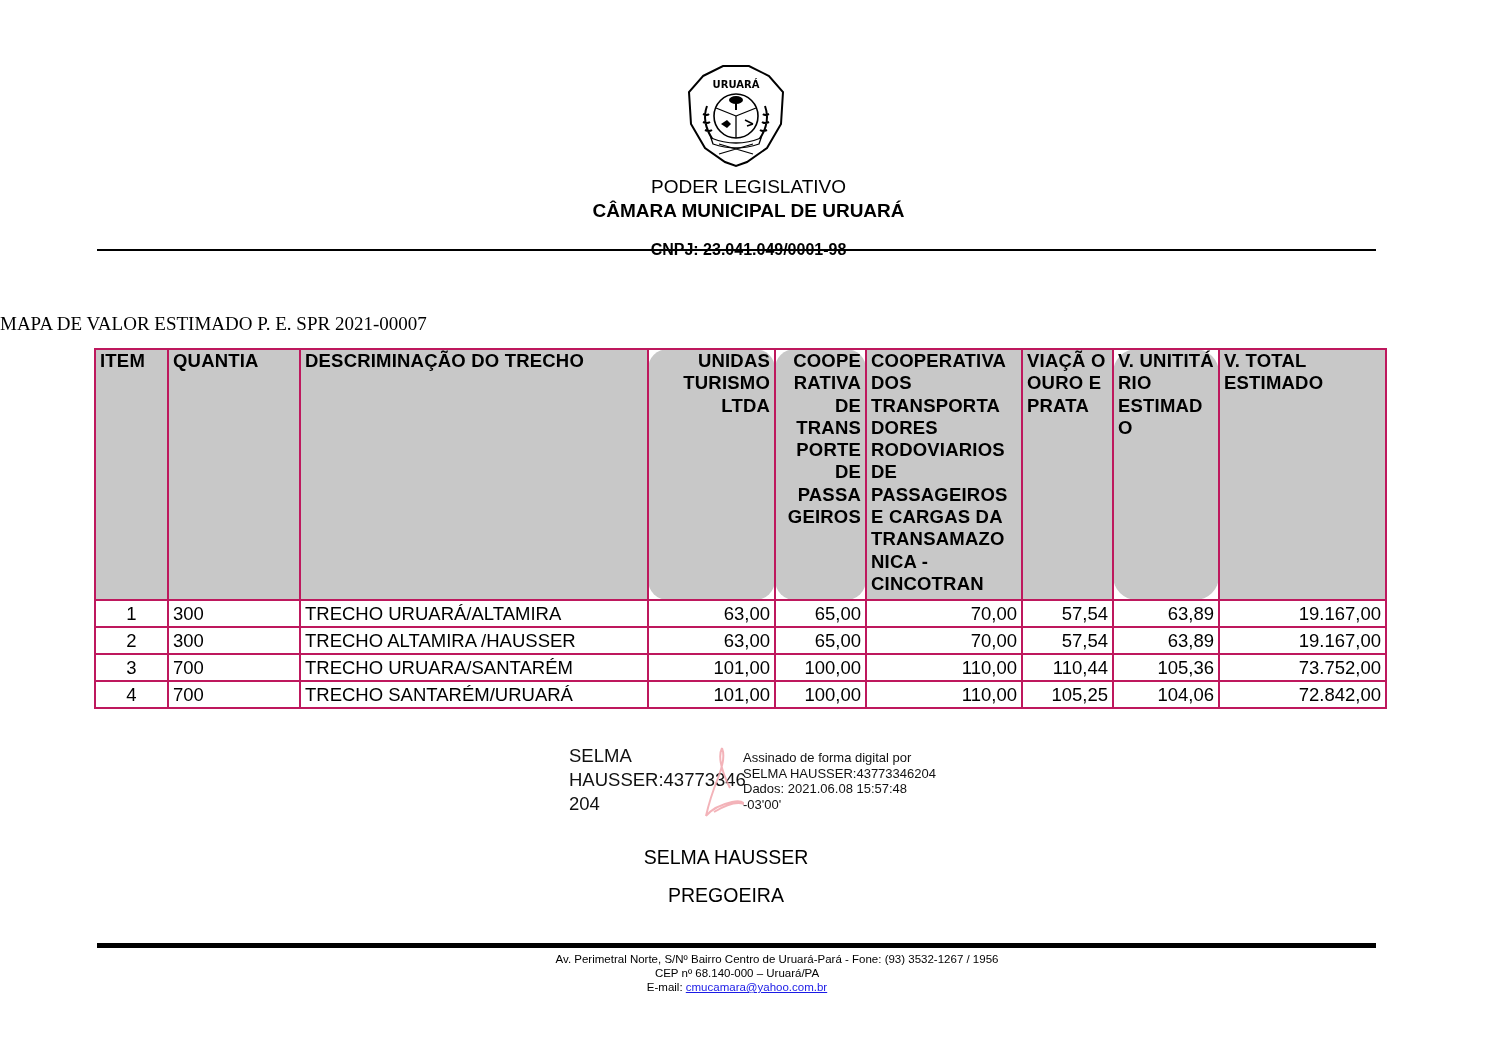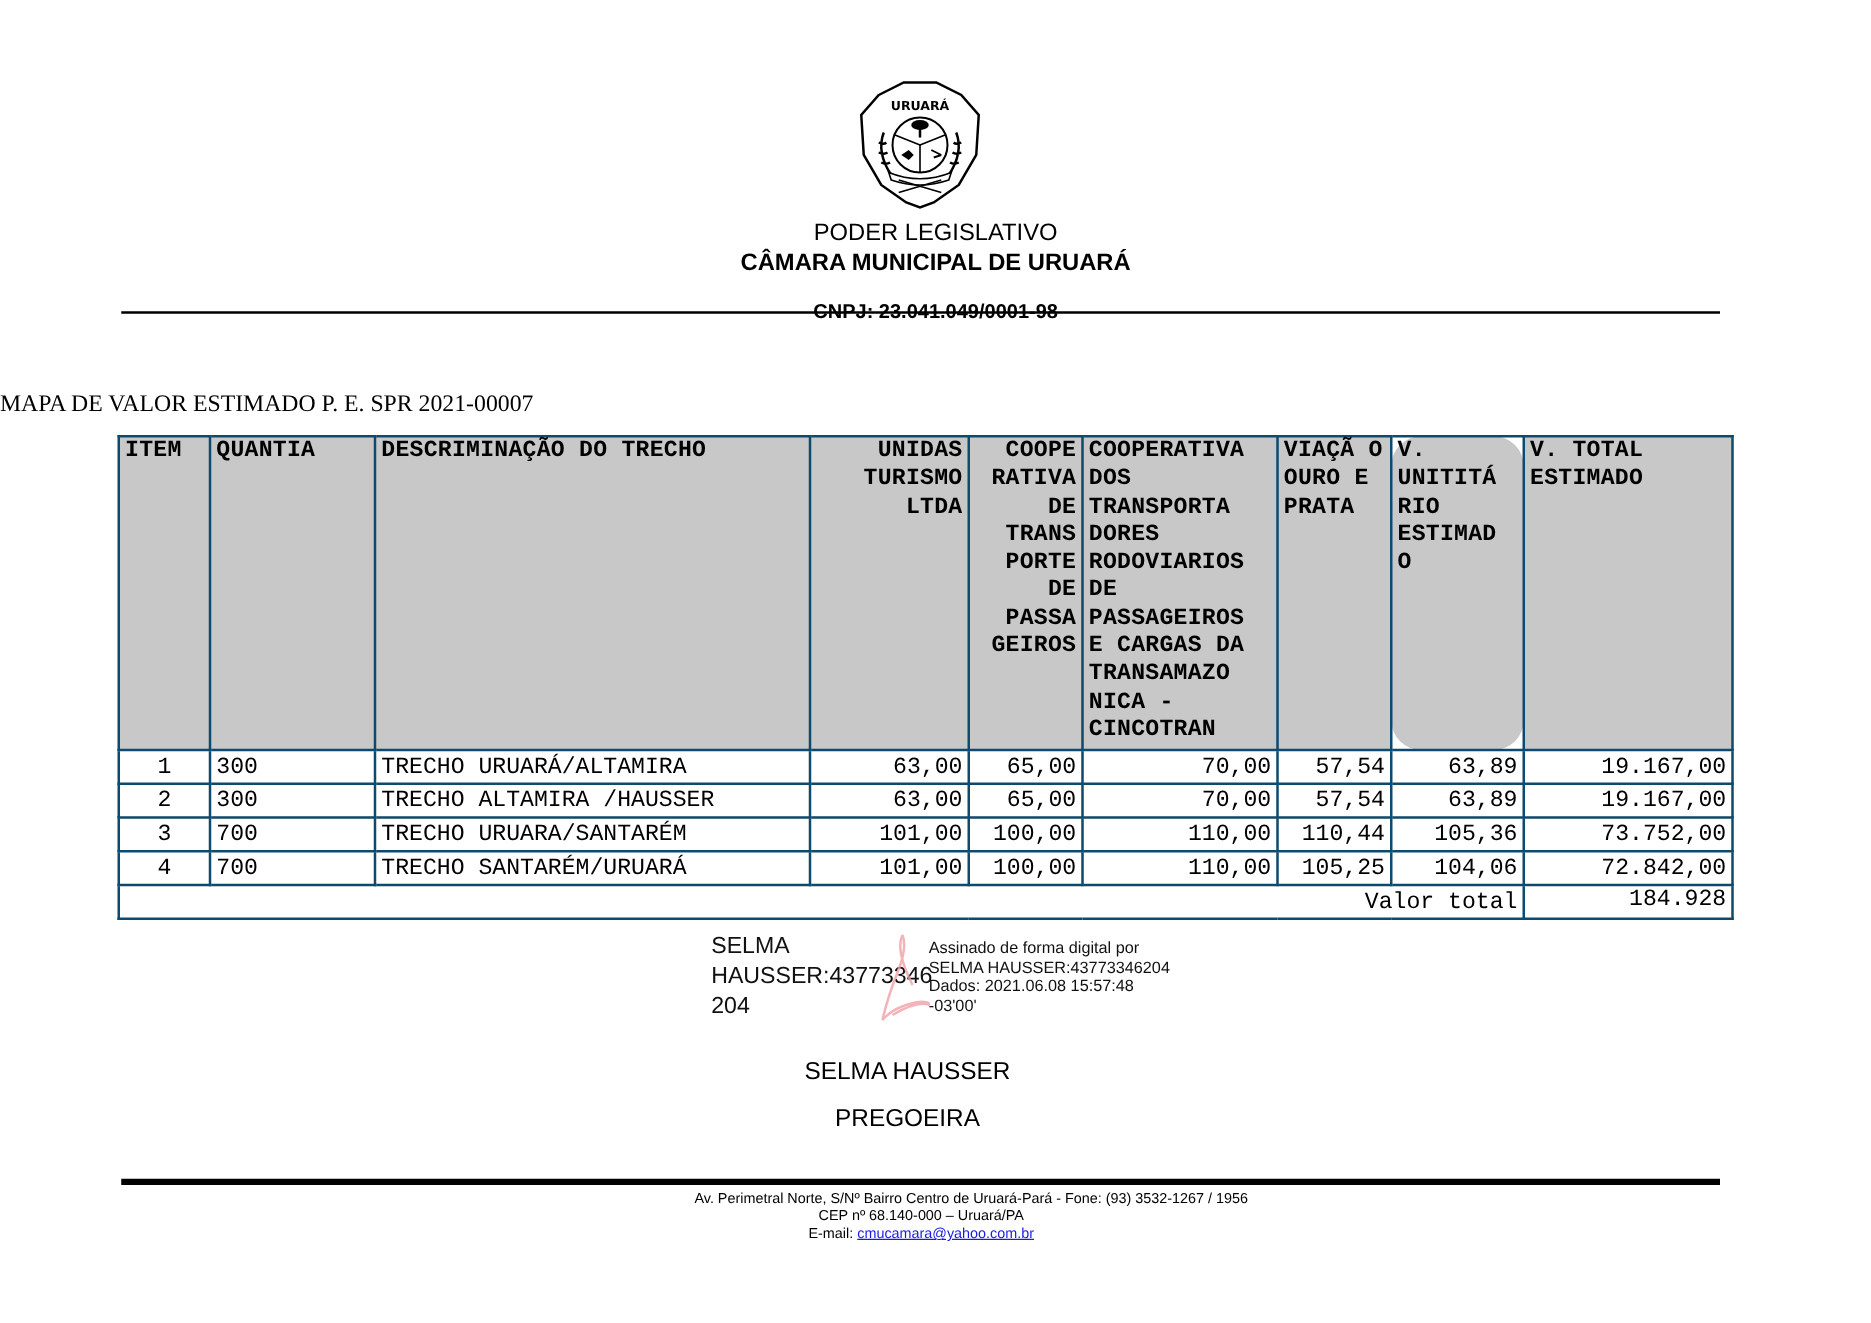--- a/index.html
+++ b/index.html
@@ -13,36 +13,36 @@
   .hdr { left:0; width:1497px; text-align:center; }
   #hdr1 { top:176px; font-size:19px; }
   #hdr2 { top:200px; font-size:19px; font-weight:bold; }
   #hdr3 { top:241px; font-size:16px; font-weight:bold; }
   #hdr-rule { left:97px; top:249px; width:1279px; height:2px; background:#000; }
 
   #doc-title { top:313px; left:0; width:1478px; text-align:left; font-size:19px;font-family:Liberation Serif, serif; }
 
   
   #price-table { left:94px; top:348px; border-collapse:collapse; table-layout:fixed; }
-  #price-table td, #price-table th { border:2px solid #0c4a6e; padding:0 4px; font-size:18.5px; vertical-align:top; line-height:22.3px;font-family:Liberation Mono, monospace; }
+  #price-table td, #price-table th { border:2px solid #be185d; padding:0 4px; font-size:18.5px; vertical-align:top; line-height:22.3px; }
   #price-table thead th { background:#c8c8c8; font-weight:bold; letter-spacing:0.2px; }
   #price-table thead tr { height:251px; }
   #price-table tbody tr { height:27px; }
   #price-table tbody td { vertical-align:bottom; padding-bottom:1px; }
   .c-item { width:63px; }
   .c-qty { width:122px; }
   .c-desc { width:338px; }
   .c-unidas { width:117px; }
   .c-coope { width:81px; }
   .c-cinco { width:146px;margin-left:26px; }
   .c-viacao { width:81px; }
   .c-vunit { width:96px;border-radius:24px; }
   .c-vtotal { width:157px; }
   .left { text-align:left; }
-  .right { text-align:right; }
+  .right { text-align:right;border-radius:20px; }
   .center { text-align:center; }
 
   
   #sig-name { left:569px; top:744px; font-size:18.5px; line-height:24px; color:#111; }
   #sig-mark { left:700px; top:742px; width:44px; height:84px; }
   #sig-detail { left:743px; top:750px; font-size:13px; line-height:15.5px; color:#111; }
 
   #signer-name { left:0; width:1452px; top:846px; text-align:center; font-size:19.5px; }
   #signer-role { left:0; width:1452px; top:884px; text-align:center; font-size:19.5px; }
 
@@ -147,24 +147,20 @@
       <td class="center">4</td>
       <td class="left">700</td>
       <td class="left">TRECHO SANTARÉM/URUARÁ</td>
       <td class="right">101,00</td>
       <td class="right">100,00</td>
       <td class="right">110,00</td>
       <td class="right">105,25</td>
       <td class="right">104,06</td>
       <td class="right">72.842,00</td>
     </tr>
-    <tr>
-      <td colspan="8" class="right">Valor total</td>
-      <td class="right" style="vertical-align:top;">184.928</td>
-    </tr>
   </tbody>
 </table>
 
 <div id="sig-name" class="abs">
   <div>SELMA</div>
   <div>HAUSSER:43773346</div>
   <div>204</div>
 </div>
 <div id="sig-mark" class="abs">
   <svg width="44" height="84" viewBox="0 0 44 84">

